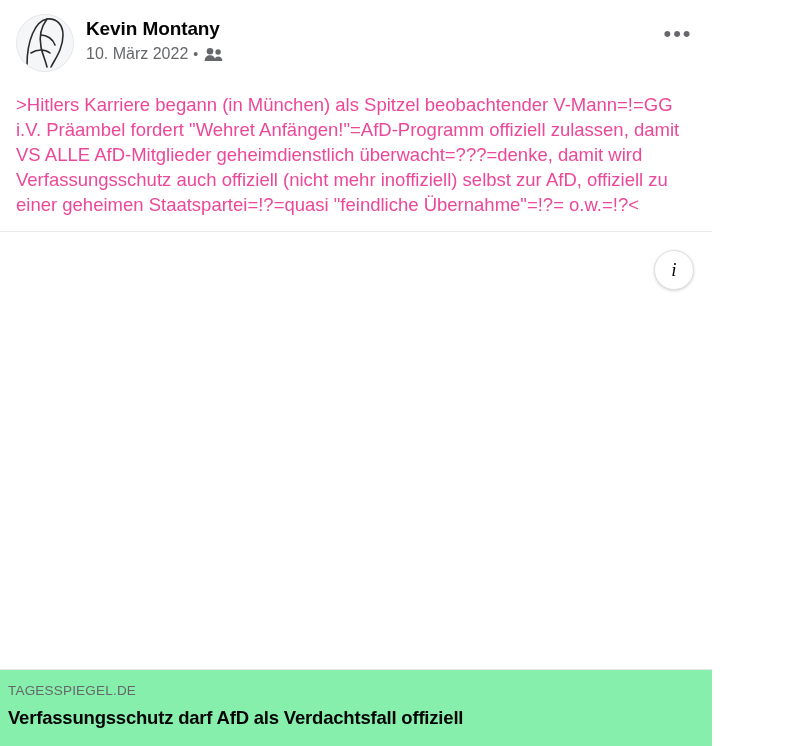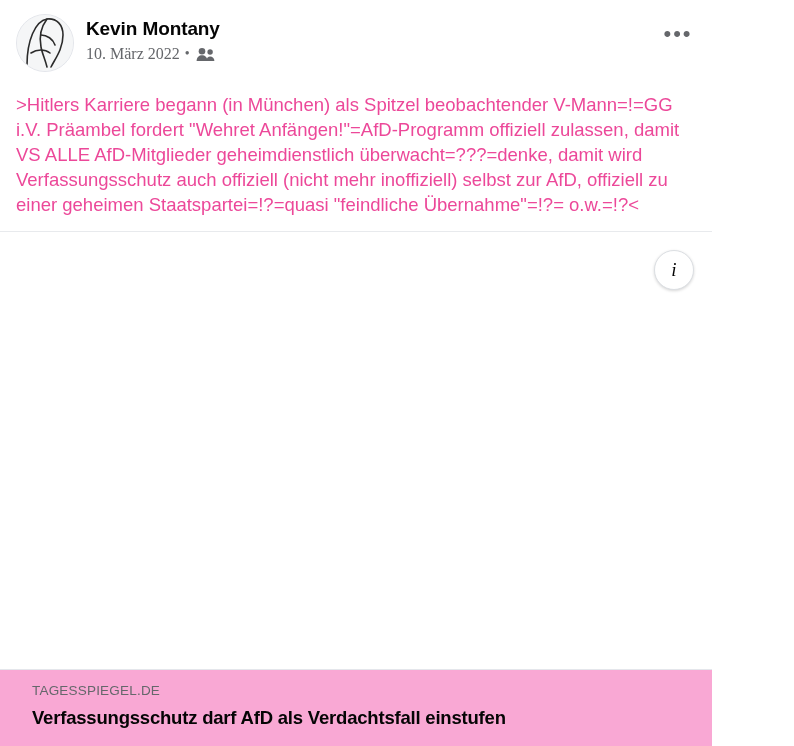--- a/index.html
+++ b/index.html
@@ -53,21 +53,20 @@
     color: #050505;
     letter-spacing: -0.1px;
   }
   .meta {
     display: flex;
     align-items: center;
     margin-top: 4px;
     color: #65676b;
     font-size: 16px;
     line-height: 20px;
-    font-family: Liberation Serif, serif;
   }
   .meta .dot {
     margin: 0 5px;
     font-size: 14px;
     color: #65676b;
   }
   .audience-icon {
     display: inline-flex;
     align-items: center;
     margin-left: 1px;
@@ -118,23 +117,23 @@
     display: flex;
     align-items: center;
     justify-content: center;
     font-family: "Liberation Serif", serif;
     font-style: italic;
     font-size: 19px;
     color: #050505;
   }
   
   .link-preview {
-    background: #f9a8d4;
+    background: #86efac;
     border-top: 1px solid #e4e6eb;
-    padding: 12px 16px 16px 32px;
+    padding: 12px 16px 16px 8px;
     box-sizing: border-box;
     margin-top: 36px;
   }
   .link-domain {
     font-size: 13.5px;
     color: #65676b;
     text-transform: uppercase;
     letter-spacing: 0.2px;
     line-height: 18px;
   }
@@ -188,16 +187,16 @@
   <div class="post-body">&gt;Hitlers Karriere begann (in München) als Spitzel beobachtender V-Mann=!=GG i.V. Präambel fordert "Wehret Anfängen!"=AfD-Programm offiziell zulassen, damit VS ALLE AfD-Mitglieder geheimdienstlich überwacht=???=denke, damit wird Verfassungsschutz auch offiziell (nicht mehr inoffiziell) selbst zur AfD, offiziell zu einer geheimen Staatspartei=!?=quasi "feindliche Übernahme"=!?= o.w.=!?&lt;</div>
 
   <div class="divider"></div>
 
   <div class="media-area">
     <div class="info-badge">i</div>
   </div>
 
   <div class="link-preview">
     <div class="link-domain">TAGESSPIEGEL.DE</div>
-    <div class="link-title">Verfassungsschutz darf AfD als Verdachtsfall einstufen</div>
+    <div class="link-title">Verfassungsschutz darf AfD als Verdachtsfall offiziell</div>
   </div>
 
 </div>
 
 </body></html>

